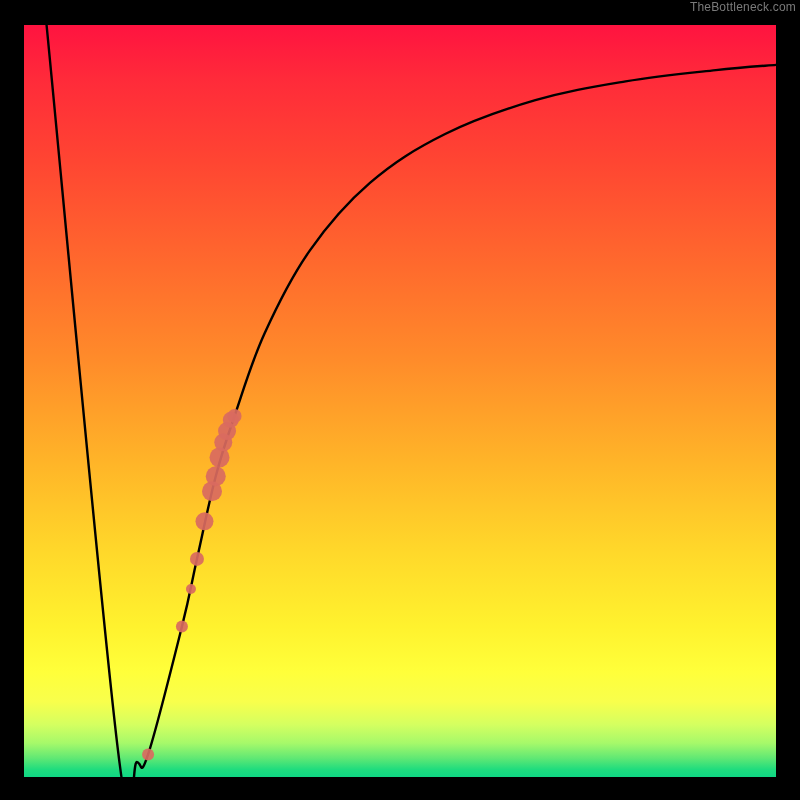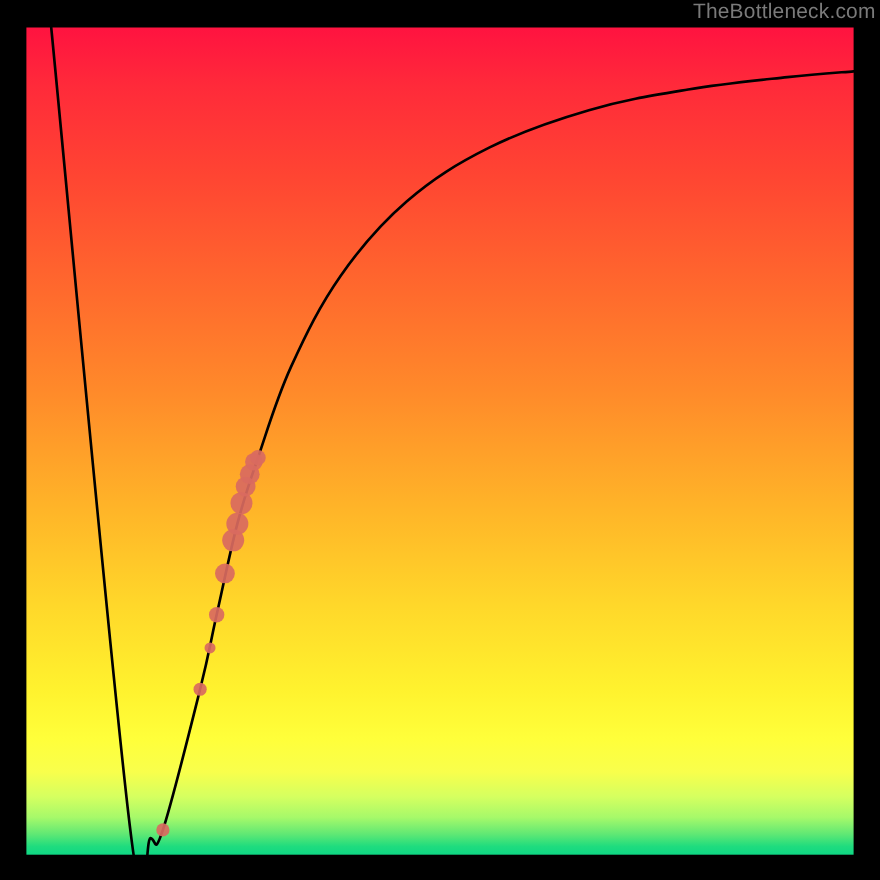--- a/index.html
+++ b/index.html
@@ -50,21 +50,21 @@
       #60e874 97.5%,
       #1fdc7e 99%,
       #0fd784 100%
     );
   }
   .watermark {
     position: absolute;
     top: 0px;
     right: 4px;
     color: #7a7a7a;
-    font-size: 19px;
+    font-size: 12px;
     font-weight: 400;
     letter-spacing: 0.2px;
     user-select: none;
   }
   svg.curve {
     position: absolute;
     left: 0;
     top: 0;
     width: 752px;
     height: 752px;

